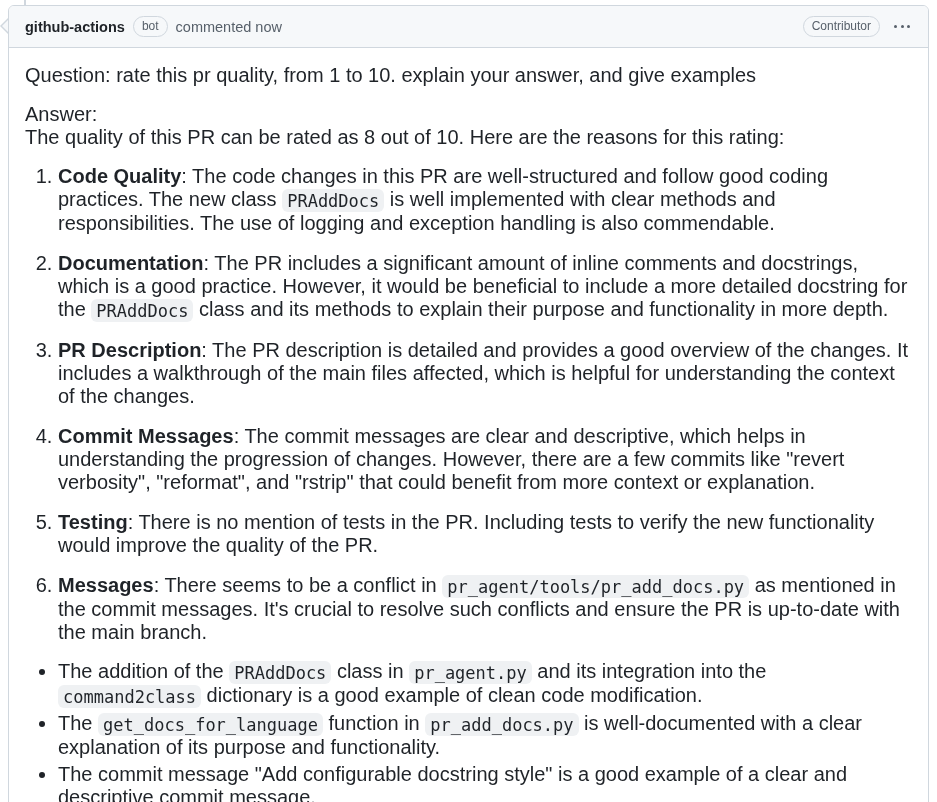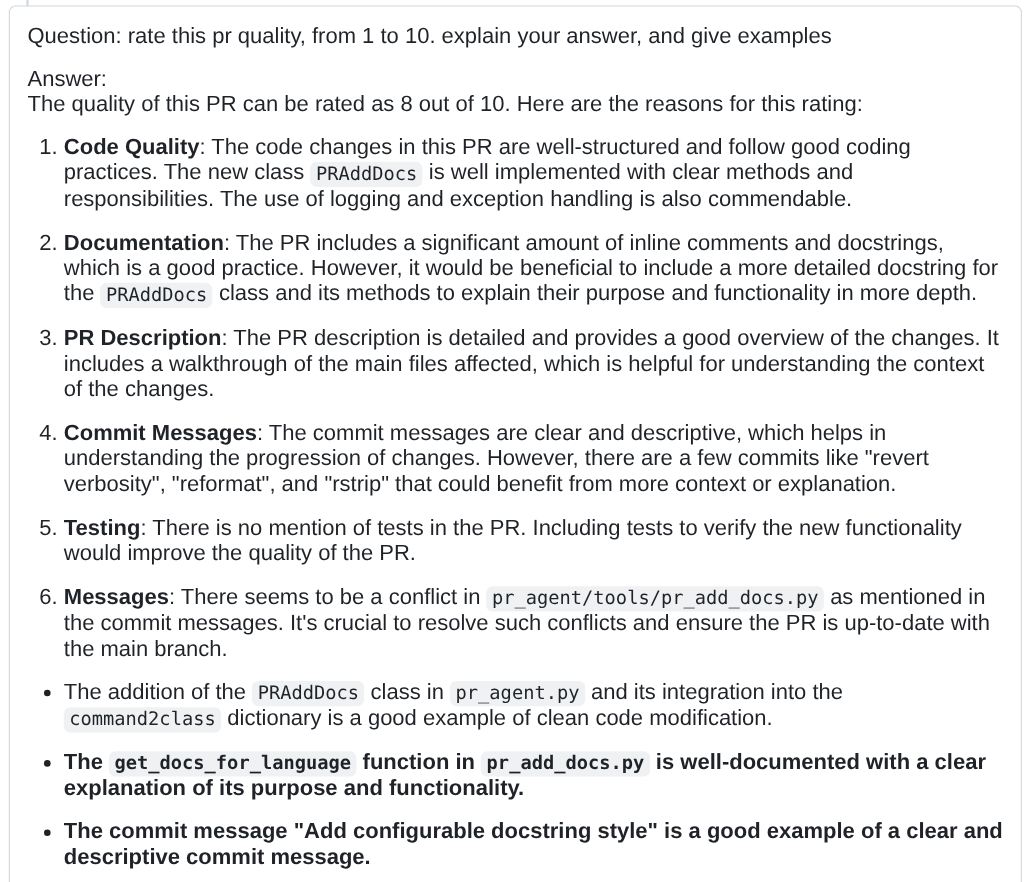--- a/index.html
+++ b/index.html
@@ -70,37 +70,53 @@
     width:3px; height:3px; border-radius:50%; background:var(--muted); display:block;
   }
   .comment-body{
     padding:16px 16px 8px;
     font-size:20px; line-height:23px; color:var(--text);
   }
   .comment-body p{ margin:0 0 16px; }
   .comment-body ol{ margin:0 0 16px; padding-left:33px; }
   .comment-body ul{ margin:0 0 16px; padding-left:33px; }
   .comment-body ol > li + li{ margin-top:17px; }
-  .comment-body ul > li + li{ margin-top:16px;font-weight:bold; }
+  .comment-body ul > li + li{ margin-top:4px; }
   .comment-body strong{ font-weight:bold; }
   .comment-body code{
     font-family:"DejaVu Sans Mono","Liberation Mono",monospace;
     font-size:85%;
     background:var(--code-bg);
     padding:1.5px 5px;
     border-radius:6px;
     white-space:nowrap;
   }
 </style>
 </head>
 <body>
 
 <div class="timeline-connector"></div>
 
 <div class="comment-card">
+  <div class="comment-header">
+    <a class="author-link">github-actions</a>
+    <span class="pill-badge bot-badge">bot</span>
+    <span class="action-text">commented</span>
+    <a class="timestamp-link">now</a>
+    <span class="header-right">
+      <span class="pill-badge">Contributor</span>
+      <button class="kebab-button">
+        <span class="kebab-icon">
+          <i></i>
+            <i></i>
+            <i></i>
+        </span>
+      </button>
+    </span>
+  </div>
   <div class="comment-body" id="comment-body">
       <p><span>Question: rate this pr quality, from 1 to 10. explain your answer, and give examples</span></p>
       <p><span>Answer:</span><br><span>The quality of this PR can be rated as 8 out of 10. Here are the reasons for this rating:</span></p>
       <ol>
         <li><strong>Code Quality</strong><span>: The code changes in this PR are well-structured and follow good coding practices. The new class </span><code>PRAddDocs</code><span> is well implemented with clear methods and responsibilities. The use of logging and exception handling is also commendable.</span></li>
         <li><strong>Documentation</strong><span>: The PR includes a significant amount of inline comments and docstrings, which is a good practice. However, it would be beneficial to include a more detailed docstring for the </span><code>PRAddDocs</code><span> class and its methods to explain their purpose and functionality in more depth.</span></li>
         <li><strong>PR Description</strong><span>: The PR description is detailed and provides a good overview of the changes. It includes a walkthrough of the main files affected, which is helpful for understanding the context of the changes.</span></li>
         <li><strong>Commit Messages</strong><span>: The commit messages are clear and descriptive, which helps in understanding the progression of changes. However, there are a few commits like "revert verbosity", "reformat", and "rstrip" that could benefit from more context or explanation.</span></li>
         <li><strong>Testing</strong><span>: There is no mention of tests in the PR. Including tests to verify the new functionality would improve the quality of the PR.</span></li>
         <li><strong>Messages</strong><span>: There seems to be a conflict in </span><code>pr_agent/tools/pr_add_docs.py</code><span> as mentioned in the commit messages. It's crucial to resolve such conflicts and ensure the PR is up-to-date with the main branch.</span></li>

